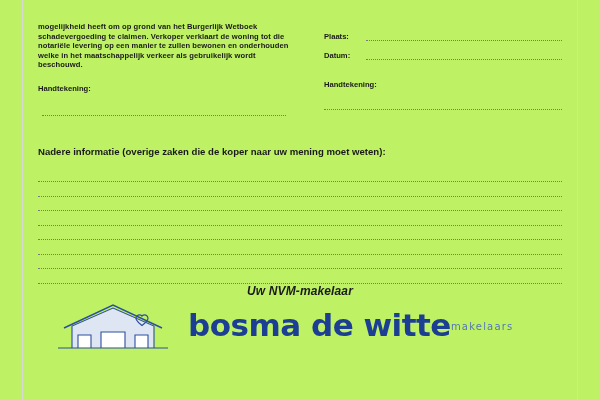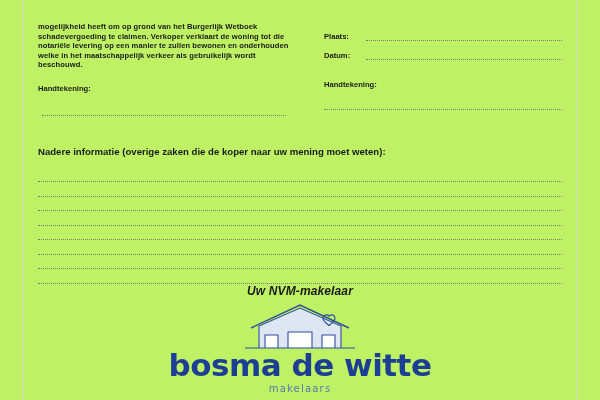--- a/index.html
+++ b/index.html
@@ -122,21 +122,21 @@
   .footer-tag {
     font-size: 12px;
     font-style: italic;
     font-weight: bold;
     color: #1a1a1a;
     letter-spacing: 0.01em;
   }
   .logo-wrap {
     margin-top: 4px;
     display: flex;
-    flex-direction: column;
+    flex-direction: row;
     align-items: center;
   }
   .logo-mark {
     width: 150px;
     height: 48px;
     display: block;
   }
   .logo-word {
     font-size: 31px;
     font-weight: bold;

